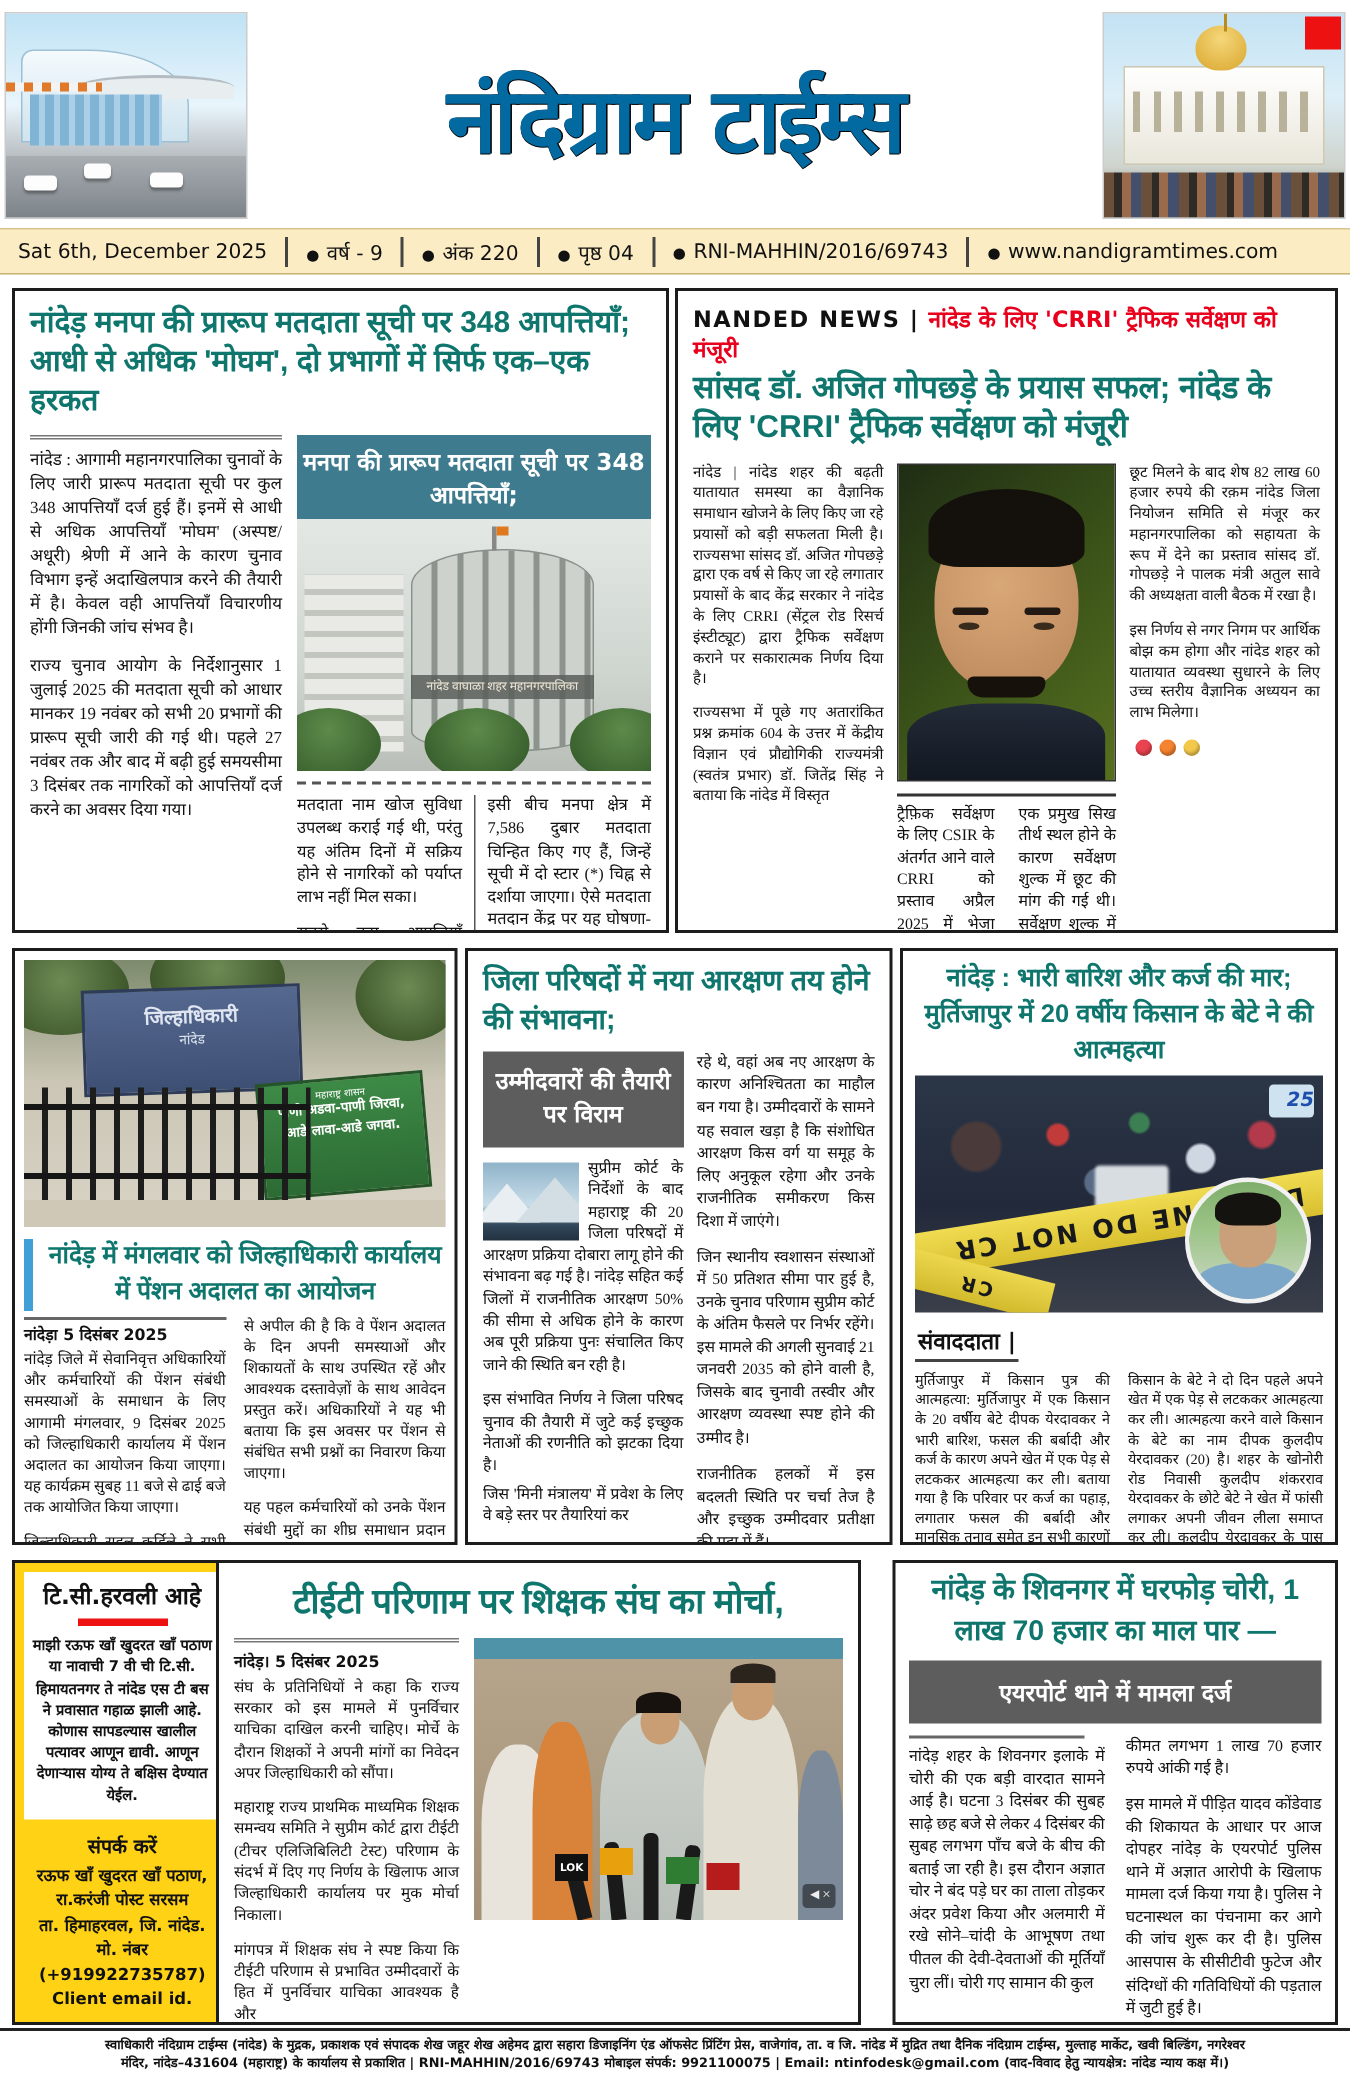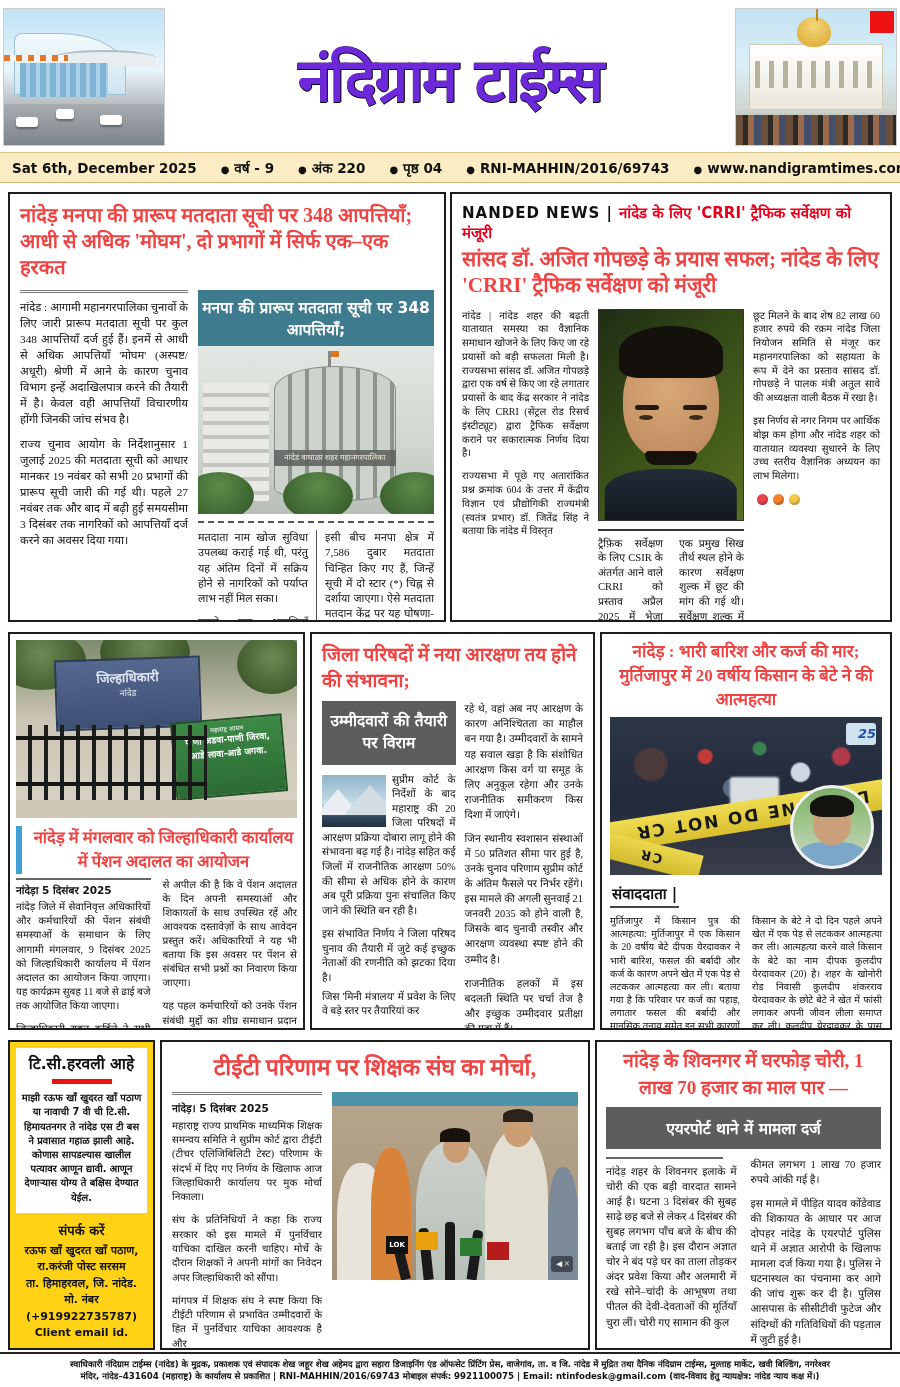--- a/index.html
+++ b/index.html
@@ -4,48 +4,48 @@
 <style>
   * { margin:0; padding:0; box-sizing:border-box; }
   html,body { background:#fff; }
   body { width:900px; height:1387px; position:relative; font-family:"Liberation Serif", serif; color:#111; overflow:hidden; }
 
   .abs { position:absolute; }
 
   
   .masthead { top:0; left:0; width:900px; height:150px; background:#fff; }
   .mast-title { top:18px; left:175px; width:550px; height:120px; display:flex; align-items:center; justify-content:center;
-    font-family:"DejaVu Sans", sans-serif; font-weight:900; font-size:60px; color:#6d28d9; letter-spacing:-2px;
+    font-family:"DejaVu Sans", sans-serif; font-weight:900; font-size:60px; color:#0369a1; letter-spacing:-2px;
     text-shadow:1px 0 #000, 0 1px #000; white-space:nowrap; }
   .mast-photo { top:8px; width:162px; height:138px; overflow:hidden; border:1px solid #ccc; }
   .ph-airport { left:3px; background:linear-gradient(#bfe2f4 0%, #e9f5fc 45%, #b9bec2 70%, #8f979c 100%); }
   .ap-terminal { position:absolute; left:6%; top:18%; width:70%; height:45%; background:linear-gradient(#f4fafd,#cfe4ef); border-radius:8px 60% 0 0; border:1px solid #9dc0d4; }
   .ap-glass { position:absolute; left:10%; top:40%; width:55%; height:25%; background:repeating-linear-gradient(90deg,#7fb4d4 0 6px,#aacfe6 6px 10px); }
   .ap-canopy { position:absolute; left:30%; top:30%; width:65%; height:12%; background:#e8edf0; border-radius:50% 50% 0 0; border-top:2px solid #b3bcc2; }
   .ap-stripe { position:absolute; left:0; top:34%; width:40%; height:6px; background:repeating-linear-gradient(90deg,#e07a2a 0 6px,#f3f3f3 6px 12px); }
   .ap-road { position:absolute; left:0; bottom:0; width:100%; height:30%; background:linear-gradient(#a8adb2,#7d8489); }
   .ap-car { position:absolute; width:22px; height:10px; background:#fdfdfd; border-radius:3px; box-shadow:0 2px 2px rgba(0,0,0,.35); }
   .ph-gurudwara { right:3px; left:auto; background:linear-gradient(#c3e2f3 0%, #dcEFf8 40%, #cfd4cd 75%, #6b6f68 100%); }
   .gw-build { position:absolute; left:8%; top:26%; width:84%; height:48%; background:linear-gradient(#ffffff,#e9e6da); border:1px solid #cfc9b4; }
   .gw-win { position:absolute; left:12%; top:38%; width:76%; height:20%; background:repeating-linear-gradient(90deg,#b9b29a 0 5px,transparent 5px 14px); }
   .gw-dome { position:absolute; left:38%; top:6%; width:34px; height:30px; background:radial-gradient(circle at 50% 30%, #f5d77a, #d9a62e); border-radius:50% 50% 45% 45%; }
   .gw-domespire { position:absolute; left:50%; top:0; width:2px; height:12px; background:#b98a1e; }
   .gw-crowd { position:absolute; left:0; bottom:0; width:100%; height:22%; background:repeating-linear-gradient(90deg,#6a4f3a 0 7px,#2e2a26 7px 12px,#9a6a4d 12px 18px,#44506b 18px 25px); }
   .gw-redbox { position:absolute; right:2px; top:2px; width:24px; height:22px; background:#e11; }
 
   
   .datebar { top:152px; left:0; width:900px; height:31px; background:#fbecc4; border-top:1px solid #d8c48e; border-bottom:1px solid #c9b478;
-    display:flex; align-items:center; font-family:"DejaVu Sans", sans-serif; font-weight:bold; font-size:13.5px; }
+    display:flex; align-items:center; font-family:"DejaVu Sans", sans-serif; font-weight:normal; font-size:13.5px; }
   .db-item { padding:0 12px; white-space:nowrap; }
   .db-sep { width:2px; height:20px; background:#444; }
   .db-dot { font-size:10px; margin-right:5px; }
 
   
   .nbox { border:2px solid #1c1c1c; background:#fff; overflow:hidden; padding:8px 10px; }
-  .headline { font-family:Liberation Serif, serif; font-weight:bold; color:#ef4444; }
+  .headline { font-family:Liberation Sans, sans-serif; font-weight:bold; color:#0f766e; }
   .body-text { text-align:justify; }
   .body-text p { margin-bottom:9px; }
   .toprule { border-top:3px double #777; margin-bottom:6px; }
   .dashrule { border-top:2px dashed #555; margin:7px 0; }
   .dots { display:inline-flex; gap:5px; vertical-align:middle; margin-left:4px; }
   .dot { width:11px; height:11px; border-radius:50%; display:inline-block; box-shadow:inset -1px -2px 2px rgba(0,0,0,.25); }
 
   
   .box1 { left:8px; top:192px; width:438px; height:430px; }
   .box1 .headline { font-size:20px; line-height:1.3; margin-bottom:10px; }
@@ -144,21 +144,21 @@
   
   .box6 { left:8px; top:1040px; width:147px; height:310px; background:#ffd215; border:2px solid #1c1c1c; padding:6px; overflow:hidden; }
   .ad-white { background:#fff; padding:6px 5px 8px; text-align:center; }
   .ad-title { font-family:"DejaVu Sans", sans-serif; font-weight:bold; font-size:15.5px; line-height:1.3; }
   .ad-redrule { width:60px; height:5px; background:#e11; margin:5px auto 7px; }
   .ad-body { font-family:"DejaVu Sans", sans-serif; font-weight:bold; font-size:9.8px; line-height:1.45; }
   .ad-contact { text-align:center; font-family:"DejaVu Sans", sans-serif; font-weight:bold; margin-top:8px; }
   .ad-contact-title { font-size:13px; margin-bottom:4px; }
   .ad-contact-line { font-size:11px; line-height:1.5; }
 
-  .box7 { left:160px; top:1040px; width:430px; height:310px; padding:6px 10px; }
+  .box7 { left:144px; top:1040px; width:430px; height:310px; padding:6px 10px; }
   .box7 .headline { font-size:23px; text-align:center; margin:2px 0 10px; }
   .b7-grid { display:flex; gap:10px; }
   .b7-colA { width:150px; font-size:10.2px; line-height:1.4; }
   .ph-press { position:relative; flex:1; height:188px; overflow:hidden; background:linear-gradient(#b7a68d,#a39076); }
   .pr-topbar { position:absolute; left:0; top:0; width:100%; height:14px; background:#4f93a8; }
   .pr-person { position:absolute; border-radius:45% 45% 0 0; }
   .pr-p1 { left:2%; bottom:0; width:20%; height:62%; background:#e8e4dc; }
   .pr-p2 { left:16%; bottom:0; width:16%; height:70%; background:#d8823a; }
   .pr-woman { left:34%; bottom:0; width:30%; height:74%; background:linear-gradient(#cdd2cc,#b8beb8); }
   .pr-man { left:62%; bottom:0; width:26%; height:80%; background:#e3ded2; }
@@ -403,22 +403,22 @@
     <div class="ad-contact-line">Client email id.</div>
   </div>
 </aside>
 
 <article class="abs nbox box7">
   <h2 class="headline">टीईटी परिणाम पर शिक्षक संघ का मोर्चा,</h2>
   <div class="b7-grid">
     <div class="b7-colA body-text">
       <div class="toprule"></div>
       <div class="b3-date" style="border-top:none;padding-top:0;">नांदेड़।  5 दिसंबर 2025</div>
+      <p>संघ के प्रतिनिधियों ने कहा कि राज्य सरकार को इस मामले में पुनर्विचार याचिका दाखिल करनी चाहिए। मोर्चे के दौरान शिक्षकों ने अपनी मांगों का निवेदन अपर जिल्हाधिकारी को सौंपा।</p>
       <p>महाराष्ट्र राज्य प्राथमिक माध्यमिक शिक्षक समन्वय समिति ने सुप्रीम कोर्ट द्वारा टीईटी (टीचर एलिजिबिलिटी टेस्ट) परिणाम के संदर्भ में दिए गए निर्णय के खिलाफ आज जिल्हाधिकारी कार्यालय पर मुक मोर्चा निकाला।</p>
-      <p>संघ के प्रतिनिधियों ने कहा कि राज्य सरकार को इस मामले में पुनर्विचार याचिका दाखिल करनी चाहिए। मोर्चे के दौरान शिक्षकों ने अपनी मांगों का निवेदन अपर जिल्हाधिकारी को सौंपा।</p>
       <p>मांगपत्र में शिक्षक संघ ने स्पष्ट किया कि टीईटी परिणाम से प्रभावित उम्मीदवारों के हित में पुनर्विचार याचिका आवश्यक है और</p>
     </div>
     <div class="ph-press">
       <div class="pr-topbar"></div>
       <div class="pr-person pr-p1"></div>
       <div class="pr-person pr-p2"></div>
       <div class="pr-person pr-woman"></div>
       <div class="pr-person pr-man"></div>
       <div class="pr-person pr-p5"></div>
       <div class="pr-head pr-hw"></div>

